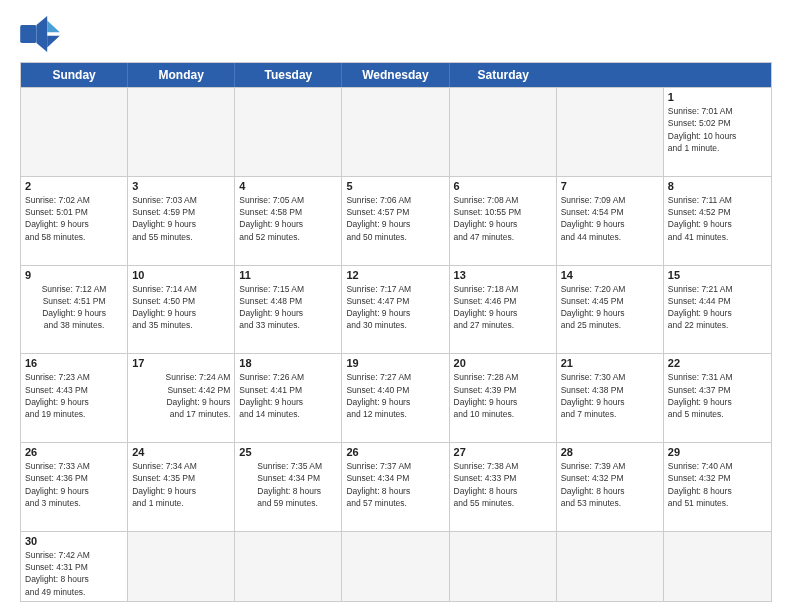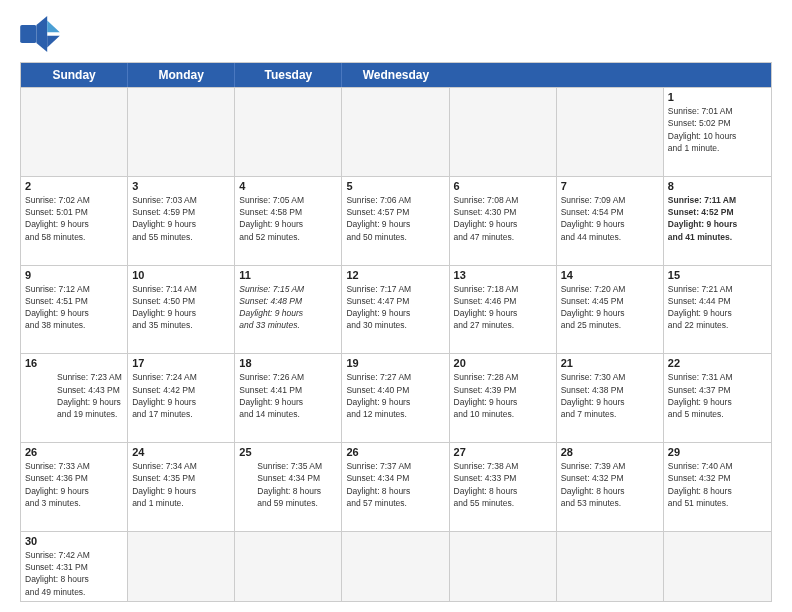--- a/index.html
+++ b/index.html
@@ -140,20 +140,21 @@
       <div class="calendar-subtitle"></div>
     </div>
   </div>
 
   <div class="calendar">
     <div class="cal-header-row">
     <div class="cal-header-cell">Sunday</div>
         <div class="cal-header-cell">Monday</div>
         <div class="cal-header-cell">Tuesday</div>
         <div class="cal-header-cell">Wednesday</div>
+        <div class="cal-header-cell">Saturday</div>
       </div>
     <div class="cal-body">
     <div class="cal-week">
           <div class="cal-cell empty"></div>
           <div class="cal-cell empty"></div>
           <div class="cal-cell empty"></div>
           <div class="cal-cell empty"></div>
           <div class="cal-cell empty"></div>
           <div class="cal-cell empty"></div>
           <div class="cal-cell">
@@ -189,57 +190,57 @@
           <div class="cal-cell">
             <span class="day-number">5</span>
             <div class="day-info" style="white-space: pre-line;">Sunrise: 7:06 AM
 Sunset: 4:57 PM
 Daylight: 9 hours
 and 50 minutes.</div>
           </div>
           <div class="cal-cell">
             <span class="day-number">6</span>
             <div class="day-info" style="white-space: pre-line;">Sunrise: 7:08 AM
-Sunset: 4:30 PM
+Sunset: 10:55 PM
 Daylight: 9 hours
 and 47 minutes.</div>
           </div>
           <div class="cal-cell">
             <span class="day-number">7</span>
             <div class="day-info" style="white-space: pre-line;">Sunrise: 7:09 AM
 Sunset: 4:54 PM
 Daylight: 9 hours
 and 44 minutes.</div>
           </div>
           <div class="cal-cell">
             <span class="day-number">8</span>
-            <div class="day-info" style="white-space: pre-line; font-weight: bold;">Sunrise: 7:11 AM
+            <div class="day-info" style="white-space: pre-line;">Sunrise: 7:11 AM
 Sunset: 4:52 PM
 Daylight: 9 hours
 and 41 minutes.</div>
           </div>
         </div>
         <div class="cal-week">
           <div class="cal-cell">
             <span class="day-number">9</span>
-            <div class="day-info" style="white-space: pre-line;">Sunrise: 7:12 AM
+            <div class="day-info" style="white-space: pre-line; text-align: center;">Sunrise: 7:12 AM
 Sunset: 4:51 PM
 Daylight: 9 hours
 and 38 minutes.</div>
           </div>
           <div class="cal-cell">
             <span class="day-number">10</span>
             <div class="day-info" style="white-space: pre-line;">Sunrise: 7:14 AM
 Sunset: 4:50 PM
 Daylight: 9 hours
 and 35 minutes.</div>
           </div>
           <div class="cal-cell">
             <span class="day-number">11</span>
-            <div class="day-info" style="white-space: pre-line; font-style: italic;">Sunrise: 7:15 AM
+            <div class="day-info" style="white-space: pre-line;">Sunrise: 7:15 AM
 Sunset: 4:48 PM
 Daylight: 9 hours
 and 33 minutes.</div>
           </div>
           <div class="cal-cell">
             <span class="day-number">12</span>
             <div class="day-info" style="white-space: pre-line;">Sunrise: 7:17 AM
 Sunset: 4:47 PM
 Daylight: 9 hours
 and 30 minutes.</div>
@@ -262,28 +263,28 @@
             <span class="day-number">15</span>
             <div class="day-info" style="white-space: pre-line;">Sunrise: 7:21 AM
 Sunset: 4:44 PM
 Daylight: 9 hours
 and 22 minutes.</div>
           </div>
         </div>
         <div class="cal-week">
           <div class="cal-cell">
             <span class="day-number">16</span>
-            <div class="day-info" style="white-space: pre-line; margin-left: 32px;">Sunrise: 7:23 AM
+            <div class="day-info" style="white-space: pre-line;">Sunrise: 7:23 AM
 Sunset: 4:43 PM
 Daylight: 9 hours
 and 19 minutes.</div>
           </div>
           <div class="cal-cell">
             <span class="day-number">17</span>
-            <div class="day-info" style="white-space: pre-line;">Sunrise: 7:24 AM
+            <div class="day-info" style="white-space: pre-line; text-align: right;">Sunrise: 7:24 AM
 Sunset: 4:42 PM
 Daylight: 9 hours
 and 17 minutes.</div>
           </div>
           <div class="cal-cell">
             <span class="day-number">18</span>
             <div class="day-info" style="white-space: pre-line;">Sunrise: 7:26 AM
 Sunset: 4:41 PM
 Daylight: 9 hours
 and 14 minutes.</div>

